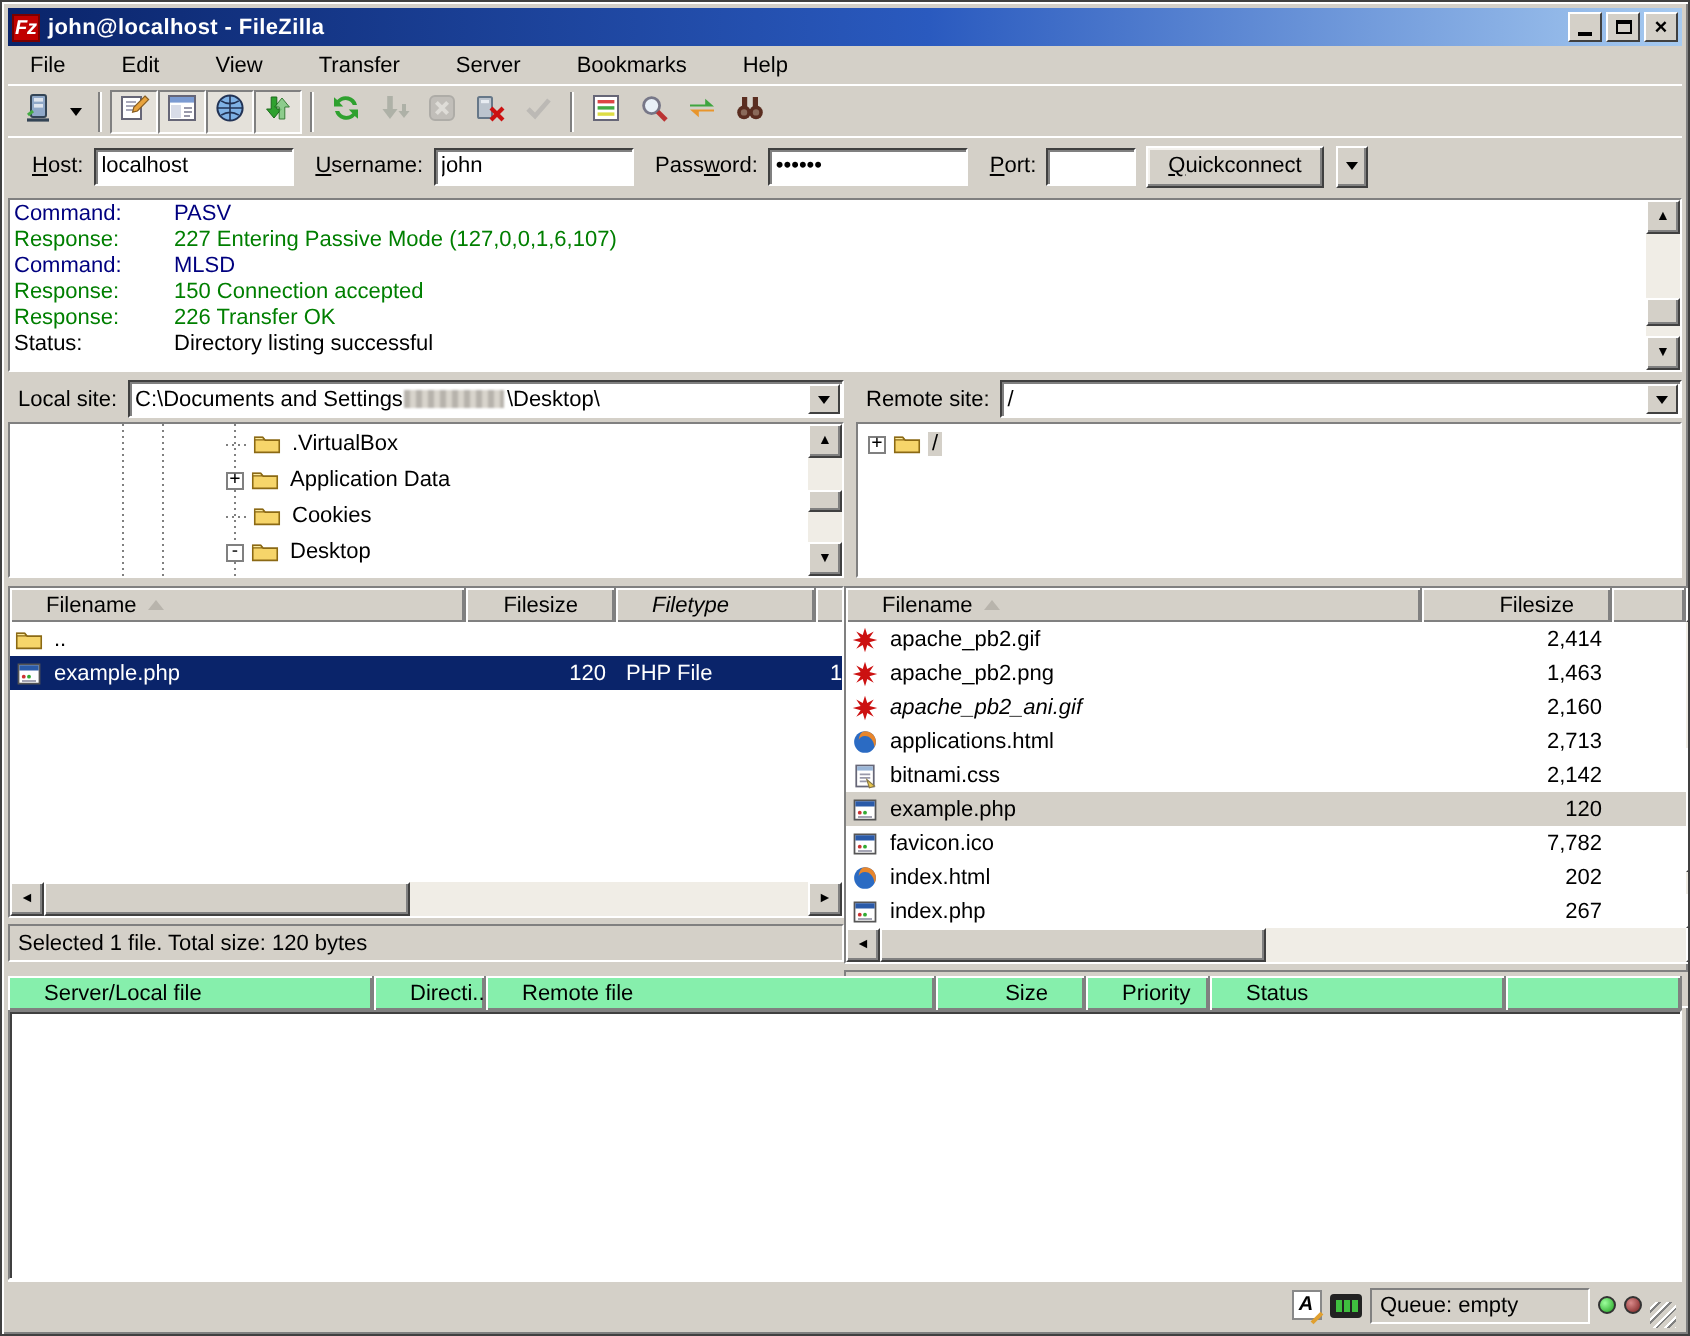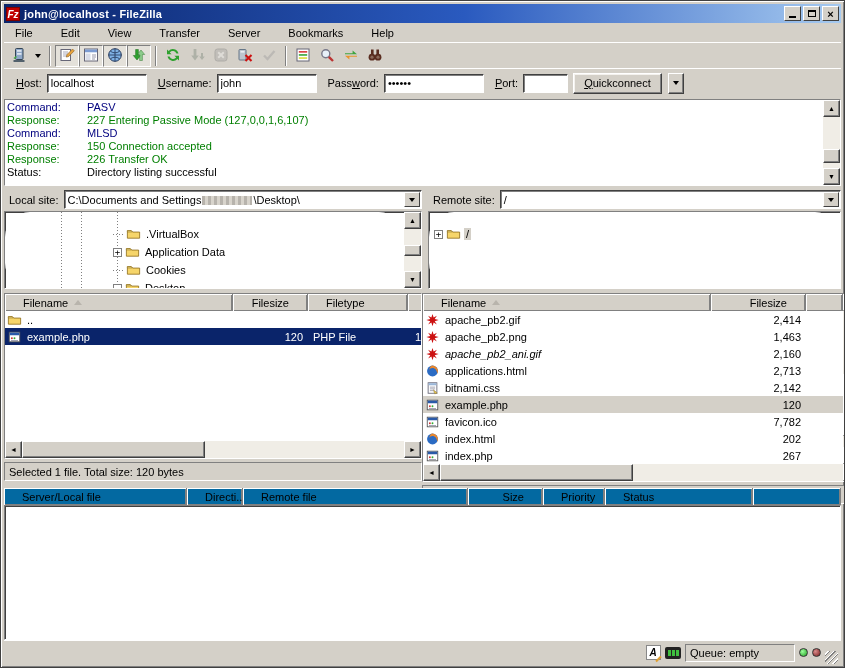--- a/index.html
+++ b/index.html
@@ -62,21 +62,21 @@
   .site-row { height:19px; display:flex; align-items:center; flex:0 0 auto; margin-bottom:2px; }
   .site-label { padding:0 5px; flex:0 0 auto; }
   .combo { flex:1; height:19px; background:#fff; border:1px solid; border-color:#404040 #fff #fff #404040;
            box-shadow: inset 1px 1px 0 #808080; display:flex; align-items:center; }
   .combo-text { flex:1; padding:0 3px; white-space:nowrap; overflow:hidden; }
   .combo-btn { width:16px; height:15px; margin:1px; background:#D4D0C8; border:1px solid; border-color:#fff #404040 #404040 #fff;
                display:flex; align-items:center; justify-content:center; flex:0 0 auto; }
   .redacted { display:inline-block; width:50px; height:9px; vertical-align:-1px; margin:0 1px;
               background:repeating-linear-gradient(90deg,#b7b3ac 0 3px,#d8d4cc 3px 6px); filter:blur(.6px); }
   .treewrap { height:78px; display:flex; flex:0 0 auto; }
-  .tree { flex:1; background:#fff; position:relative; overflow:hidden; padding-top:13px;border-radius:25px; }
+  .tree { flex:1; background:#fff; position:relative; overflow:hidden; padding-top:1px; }
   .guide { position:absolute; width:1px; background-image:repeating-linear-gradient(to bottom,#808080 0 1px,transparent 1px 3px); }
   .tree-row { height:18px; display:flex; align-items:center; position:relative; }
   .t-conn { height:1px; background-image:repeating-linear-gradient(to right,#808080 0 1px,transparent 1px 3px); flex:0 0 auto; }
   .expander { width:9px; height:9px; background:#fff; border:1px solid #808080; font-size:9px; line-height:7px;
               text-align:center; flex:0 0 auto; font-family:"DejaVu Sans Mono",monospace; }
   .t-label { padding:0 2px; margin-left:3px; white-space:nowrap; }
   .t-label.sel-inactive { background:#D4D0C8; }
   .ficon { width:15px; height:14px; flex:0 0 auto; margin-left:3px; }
   .ficon svg { width:15px; height:14px; display:block; }
   
@@ -91,21 +91,21 @@
   .lrow { height:17px; display:flex; align-items:center; white-space:nowrap; }
   .lrow .cell { padding:0 5px; overflow:hidden; flex:0 0 auto; }
   .cell.right { text-align:right; }
   .lrow.sel { background:#0A246A; color:#fff; }
   .lrow.sel-inactive { background:#D4D0C8; }
   .lrow .ficon { margin:0 0 0 2px; }
   .listzone { display:flex; flex:0 0 auto; height:188px; }
   .statusline { height:19px; margin-top:3px; background:#D4D0C8; border:1px solid; border-color:#808080 #fff #fff #808080;
                 display:flex; align-items:center; padding:0 4px; flex:0 0 auto; }
   
-  .queuehead { height:17px; display:flex; background:#0369a1; margin-top:7px; flex:0 0 auto; }
+  .queuehead { height:17px; display:flex; background:#86efac; margin-top:7px; flex:0 0 auto; }
   .queuebody { flex:1; margin-top:0; background:#fff; }
   
   .tabs { height:21px; display:flex; align-items:flex-end; padding-left:3px; gap:1px; flex:0 0 auto; margin-top:2px; }
   .tab { height:18px; padding:2px 10px; background:#C8C4BC; border:1px solid #808080; border-bottom:none; }
   .tab.active { background:#fff; font-weight:bold; height:20px; border-color:#404040; }
   
   .statusbar { height:24px; display:flex; align-items:center; gap:4px; padding:0 3px; flex:0 0 auto; border-top:1px solid #fff; }
   .sb-spacer { flex:1; }
   .mini-icon { width:16px; height:16px; display:flex; align-items:center; justify-content:center; }
   .ascii-badge { width:15px; height:15px; background:#fff; border:1px solid #888; font-size:10px; font-weight:bold;
@@ -404,21 +404,21 @@
     <div class="col col-l">
       <div class="inset" style="flex:1; display:flex; flex-direction:column; background:#fff;">
         <div class="listhead" id="localhead">
             <div class="hcell" style="width: 228px;">
               <span>Filename</span>
               <span class="sortmark"></span>
             </div>
             <div class="hcell right" style="width: 75px;">
               <span>Filesize</span>
             </div>
-            <div class="hcell" style="width: 100px;">
+            <div class="hcell" style="width: 100px; font-style: italic;">
               <span>Filetype</span>
             </div>
             <div class="hcell" style="width: 40px;">
               <span>L</span>
             </div>
           </div>
         <div class="listbody" id="locallist">
             <div class="lrow">
               <span class="ficon">
                 <svg viewBox="0 0 16 16">

